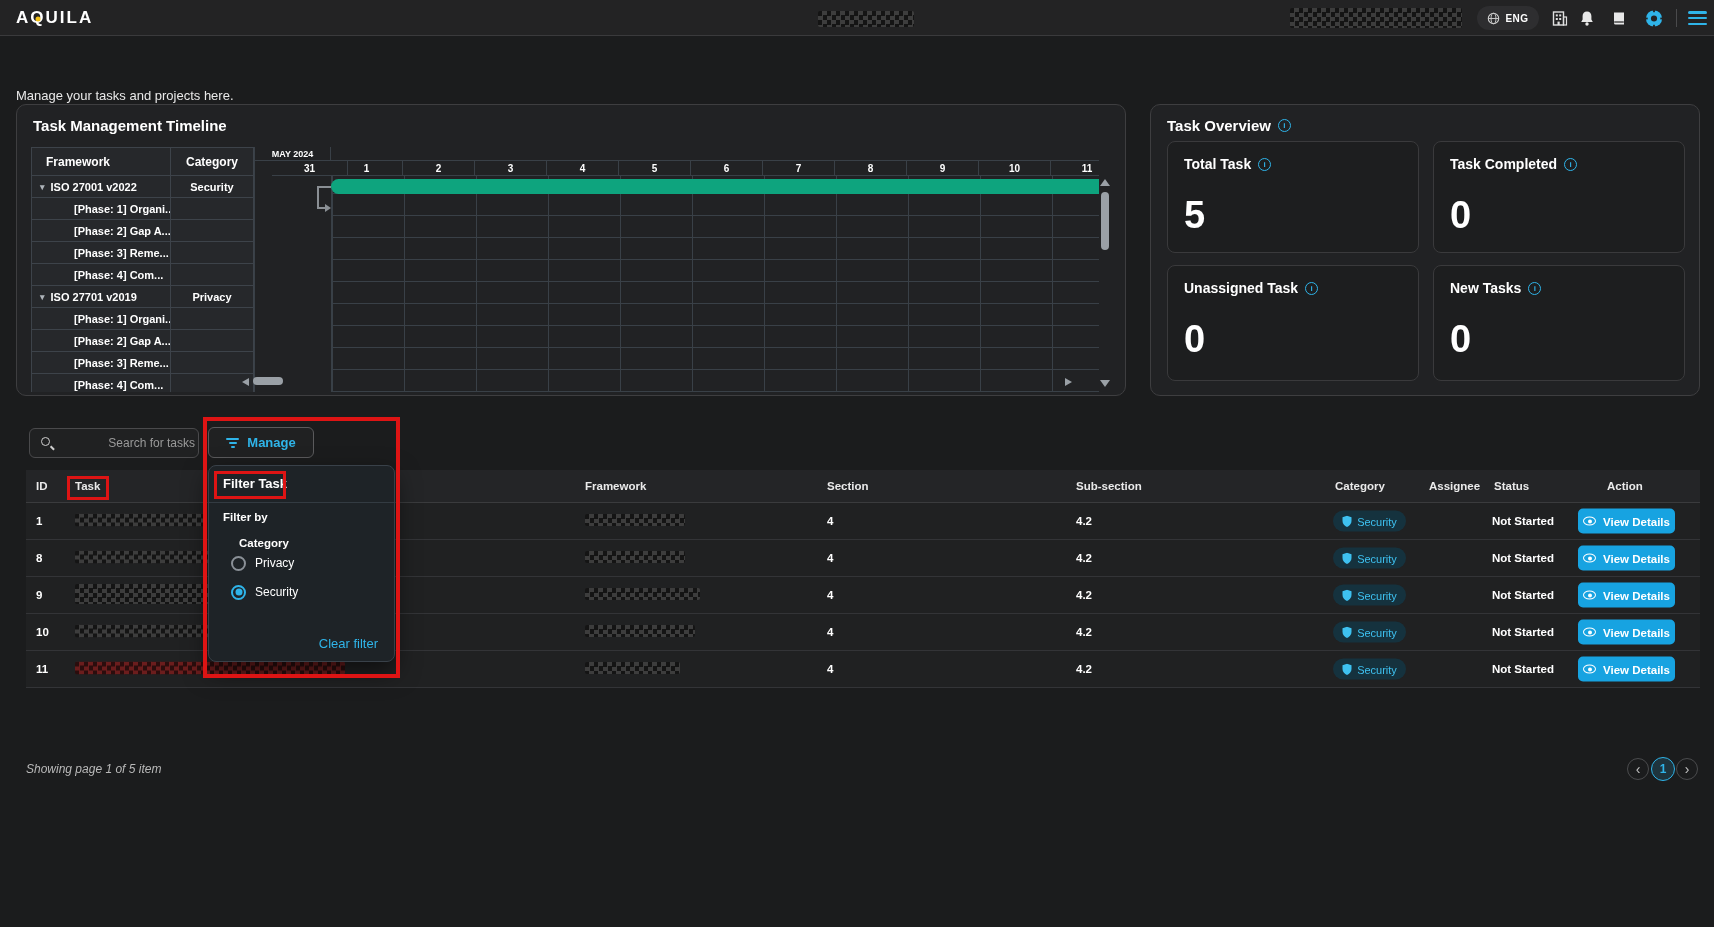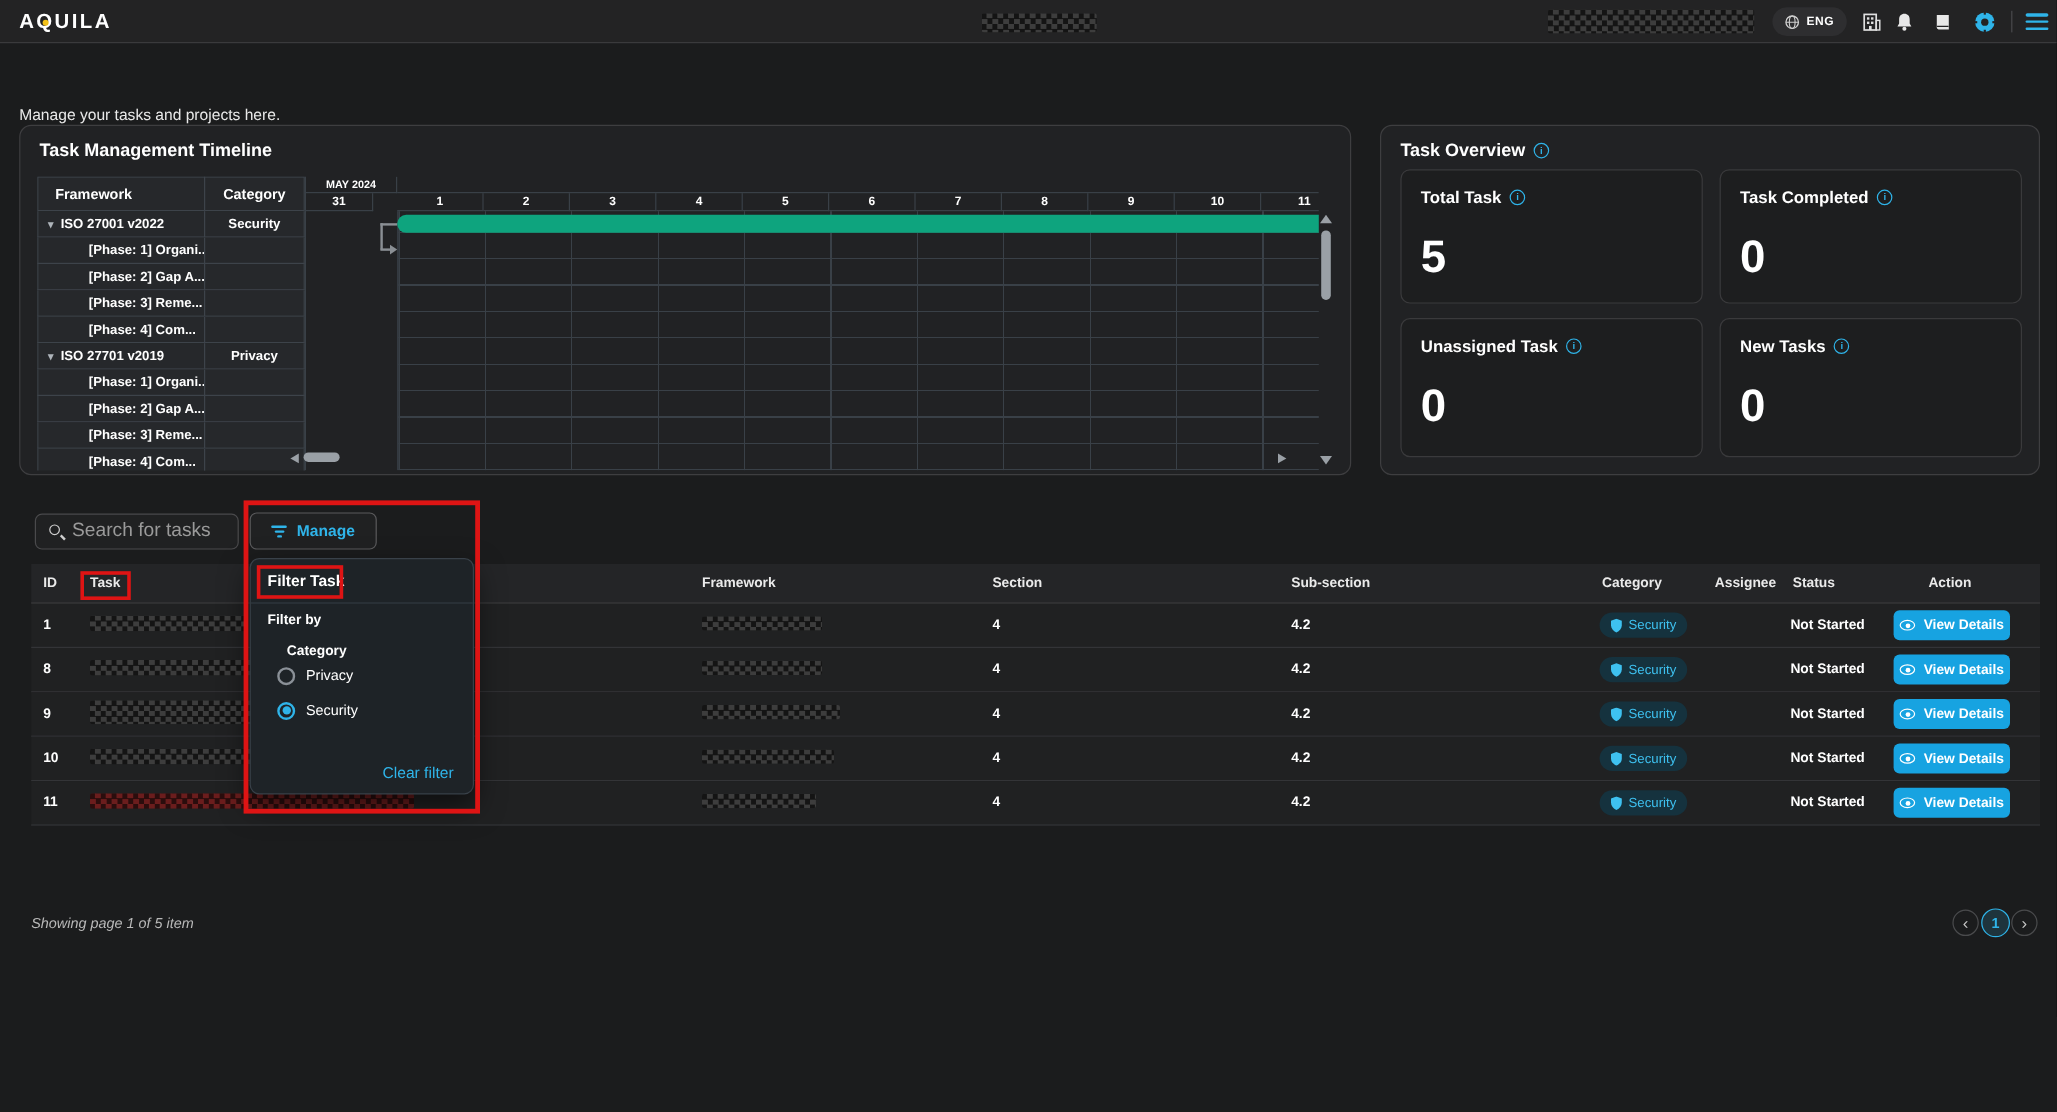--- a/index.html
+++ b/index.html
@@ -81,21 +81,21 @@
   
   .ov-panel { left:1150px; top:104px; width:550px; height:292px; }
   .stat-card { position:absolute; width:252px; background:#1d1e1f; border:1px solid #3a3a3c; border-radius:8px; }
   .stat-label { position:absolute; left:16px; top:14px; font-size:14px; font-weight:bold; color:#fff; display:flex; align-items:center; }
   .stat-value { position:absolute; left:16px; top:52px; font-size:38px; font-weight:bold; color:#fff; }
 
   
   .search-box { position:absolute; left:29px; top:428px; width:170px; height:30px; background:#202122; border:1px solid #4a4a4c; border-radius:6px; }
   .search-glyph { position:absolute; left:11px; top:8px; width:9px; height:9px; border:1.6px solid #cfcfcf; border-radius:50%; }
   .search-glyph::after { content:""; position:absolute; left:8px; top:9px; width:5px; height:1.6px; background:#cfcfcf; transform:rotate(45deg); }
-  .search-box input { position:absolute; left:30px; top:0; width:135px; height:28px; background:transparent; border:none; outline:none; color:#ddd; font-size:16px; font-family:"Liberation Sans", sans-serif; }
+  .search-box input { position:absolute; left:30px; top:0; width:135px; height:28px; background:transparent; border:none; outline:none; color:#ddd; font-size:12px; font-family:"Liberation Sans", sans-serif;text-align:right; }
   .search-box input::placeholder { color:#9a9a9a; }
   .filter-btn { position:absolute; left:208px; top:427px; width:106px; height:31px; background:#202122; border:1px solid #5a5a5c; border-radius:6px;
                 display:flex; align-items:center; justify-content:center; gap:8px; cursor:pointer; }
   .funnel { display:inline-flex; flex-direction:column; align-items:center; gap:2px; }
   .funnel i { display:block; height:2px; background:#2fb4e9; border-radius:1px; }
   .funnel i:nth-child(1){ width:13px; } .funnel i:nth-child(2){ width:8px; } .funnel i:nth-child(3){ width:4px; }
   .filter-btn span { color:#2fb4e9; font-size:13px; font-weight:bold; }
 
   
   .popup { position:absolute; left:208px; top:465px; width:187px; height:197px; background:#1e2327; border:1px solid #394149; border-radius:8px;
@@ -268,21 +268,21 @@
         <div class="g-cell fw indent">
             <span>[Phase: 4] Com...</span>
           </div>
         <div class="g-cell cat"></div>
       </div>
 
       <div class="g-days">
         <div class="g-month">MAY 2024</div>
         <div class="g-month-rest"></div>
 
-        <div class="g-daycell" style="left:0;   width:56px;">31</div>
+        <div class="g-daycell" style="left:17px;   width:76px;">31</div>
         <div class="g-daycell" style="left:76px;  width:72px;">1</div>
         <div class="g-daycell" style="left:148px; width:72px;">2</div>
         <div class="g-daycell" style="left:220px; width:72px;">3</div>
         <div class="g-daycell" style="left:292px; width:72px;">4</div>
         <div class="g-daycell" style="left:364px; width:72px;">5</div>
         <div class="g-daycell" style="left:436px; width:72px;">6</div>
         <div class="g-daycell" style="left:508px; width:72px;">7</div>
         <div class="g-daycell" style="left:580px; width:72px;">8</div>
         <div class="g-daycell" style="left:652px; width:72px;">9</div>
         <div class="g-daycell" style="left:724px; width:72px;">10</div>

